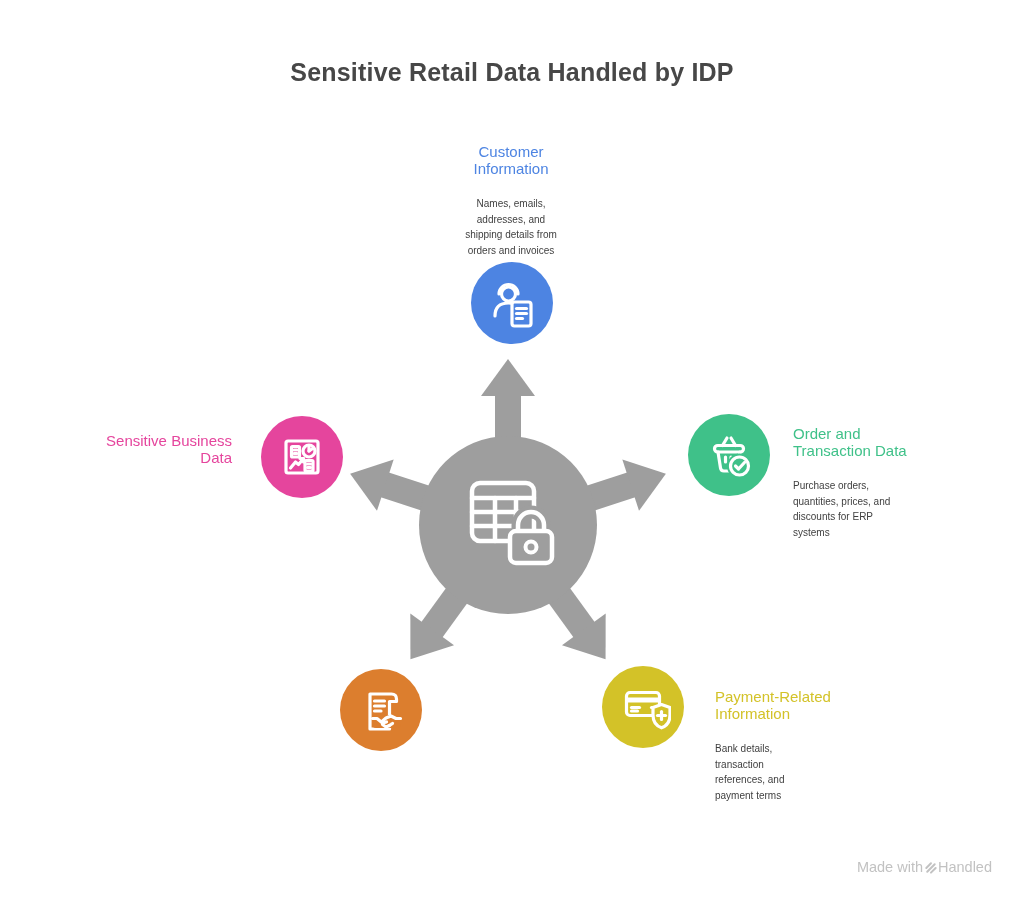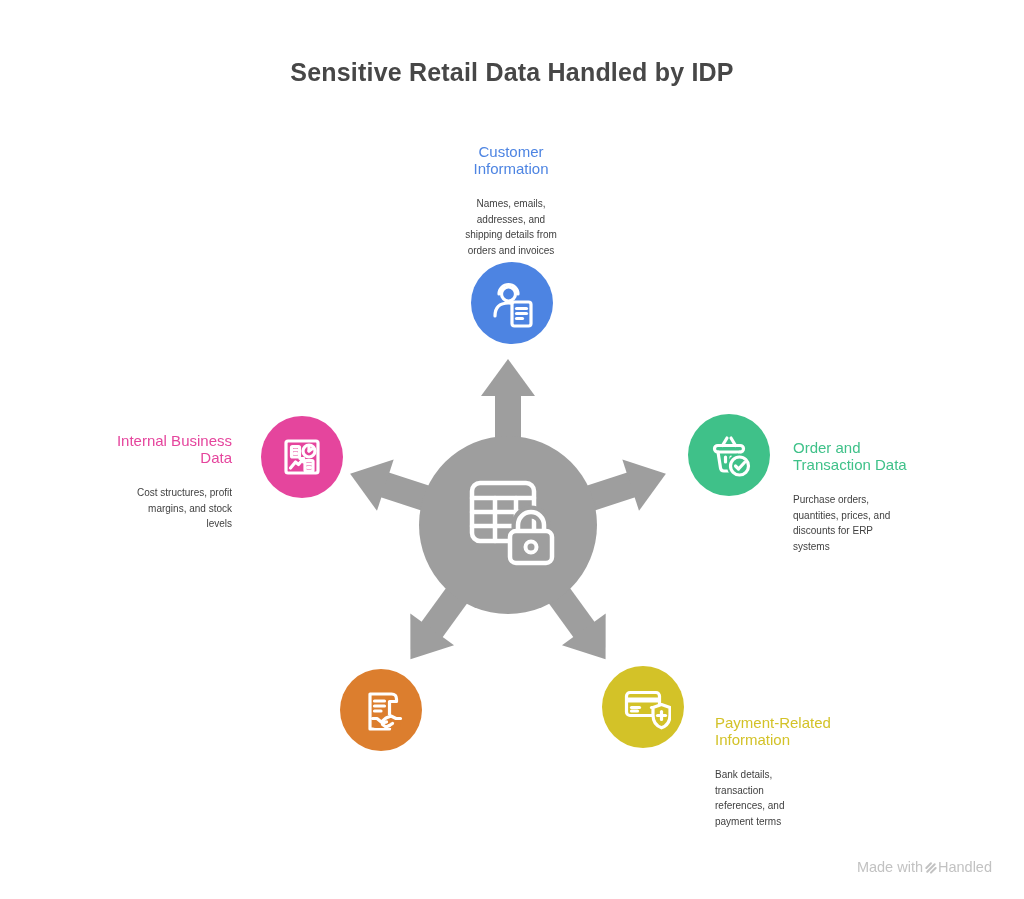--- a/index.html
+++ b/index.html
@@ -19,23 +19,23 @@
   .hub-arrows{position:absolute;left:298px;top:315px;}
   .hub-icon{position:absolute;left:448px;top:463px;}
   .txt{position:absolute;white-space:pre-line;}
   .node-label{font-size:15px;font-weight:normal;line-height:17px;margin:0 0 1px 0;}
   .node-desc{font-size:10px;color:#3f3f3f;line-height:15.5px;margin:0;}
   .align-c{text-align:center;}
   .align-r{text-align:right;}
   .align-l{text-align:left;}
   .pos-customer{left:396px;top:125px;width:230px;}
   .pos-internal{left:58px;top:414px;width:174px;}
-  .pos-order{left:793px;top:421px;width:185px;}
+  .pos-order{left:793px;top:407px;width:185px;}
   .pos-supplier{left:138px;top:696px;width:172px;}
-  .pos-payment{left:715px;top:696px;width:165px;}
+  .pos-payment{left:715px;top:670px;width:165px;}
   .circle-customer{left:471px;top:262px;}
   .circle-internal{left:261px;top:416px;}
   .circle-order{left:688px;top:414px;}
   .circle-supplier{left:340px;top:669px;}
   .circle-payment{left:602px;top:666px;}
   .footer{
     position:absolute;right:32px;bottom:24px;display:inline-flex;
     align-items:center;font-size:14.5px;color:#c2c2c2;
   }
   .stroke-ic{fill:none;stroke:#ffffff;stroke-width:3.2;stroke-linecap:round;stroke-linejoin:round;}
@@ -104,25 +104,22 @@
       <rect x="28" y="27" width="19" height="24" rx="2.5" fill="currentColor" stroke="#ffffff" stroke-width="3.2"></rect>
       <g class="stroke-ic">
         <path d="M32.5 33.5 h10"></path>
         <path d="M32.5 38.5 h10"></path>
         <path d="M32.5 43.5 h6"></path>
       </g>
     </svg>
   </div>
 
   <div class="txt align-r pos-internal">
-    <p class="node-label" style="color: rgb(229, 69, 157);">Internal Business
+    <p class="node-label" style="color: rgb(229, 69, 157);">Sensitive Business
 Data</p>
-    <p class="node-desc">Cost structures, profit
-margins, and stock
-levels</p>
   </div>
   <div class="node-circle circle-internal" style="color: rgb(229, 69, 157); background: rgb(229, 69, 157);">
     <svg width="56" height="56" viewBox="0 0 56 56">
       <g class="stroke-ic">
         <rect x="12" y="12" width="32" height="32" rx="2"></rect>
         <rect x="17.5" y="17.5" width="8" height="10.5" rx="1"></rect>
         <path d="M20 21 h3"></path>
           <path d="M20 24.5 h3"></path>
         <circle cx="35" cy="22" r="6"></circle>
         <path d="M35 22 V16.5"></path>

